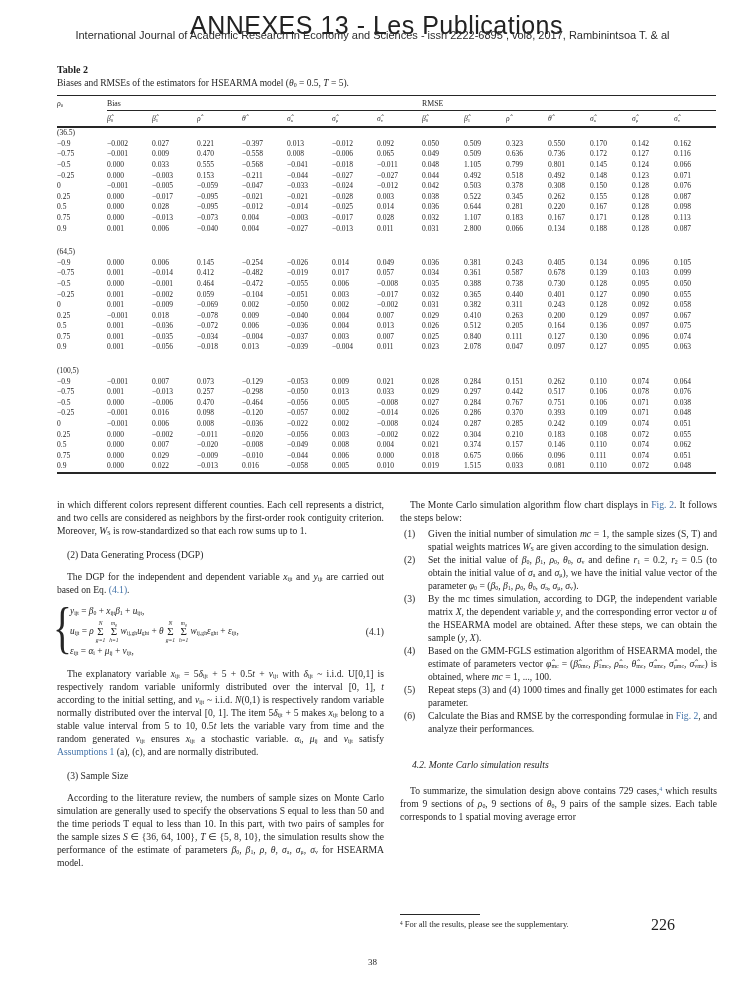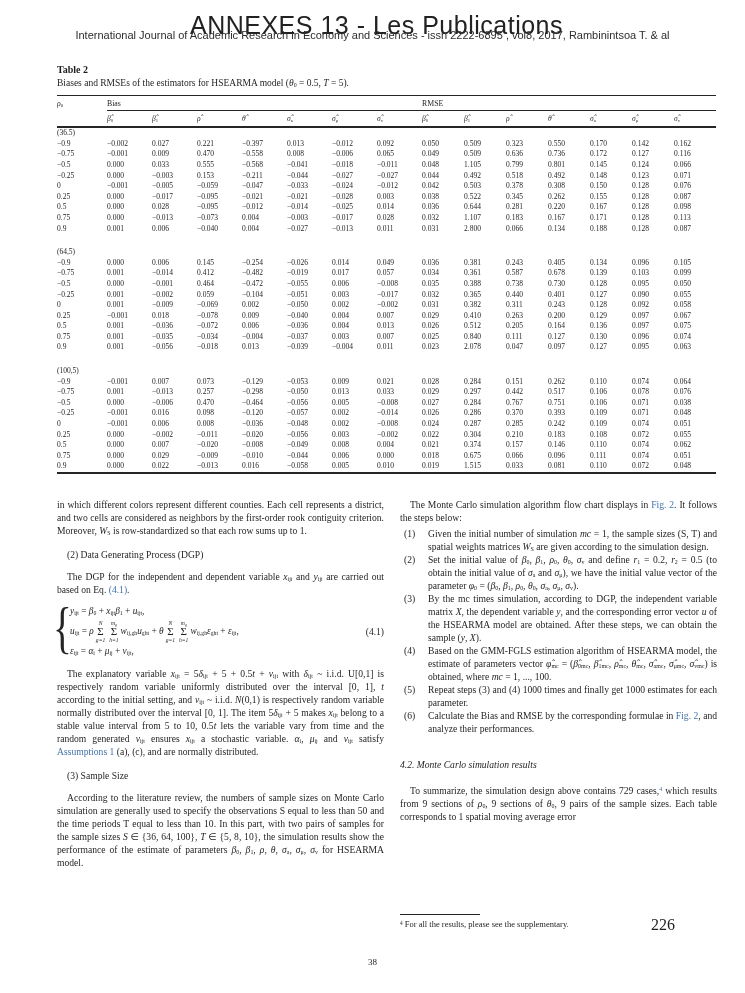--- a/index.html
+++ b/index.html
@@ -46,21 +46,21 @@
   td.sec-label { padding-top:4px; }
   tr.spacer td { height:13px; }
 
   
   .col { position:absolute; top:498px; }
   .col-left  { left:57px;  width:327px; }
   .col-right { left:400px; width:317px; }
   .p { font-size:9.6px; line-height:13px; text-align:justify; margin:0; }
   .ind { text-indent:10px; }
   .subhead { font-size:9.6px; margin:12px 0 10px 0; padding-left:10px; }
-  .sec-head { font-size:9.6px; font-style:italic; margin-top:24px; }
+  .sec-head { font-size:9.6px; font-style:italic; margin-top:24px;margin-left:12px; }
   .tsum { margin-top:14px; }
 
   
   .eq-block { position:relative; margin:9px 0 9px 0; padding-left:13px; }
   .eq-line { font-size:9.3px; line-height:13px; white-space:nowrap; }
   .eq-mid { line-height:27px; }
   .eq-brace {
     position:absolute; left:-4px; top:-5px; font-size:56px; line-height:1;
     transform:scaleX(0.7); transform-origin:left center; font-weight:100; color:#262626;
   }
@@ -526,21 +526,21 @@
             <td>0.109</td>
             <td>0.071</td>
             <td>0.048</td>
           </tr>
           <tr>
             <td>0</td>
             <td>−0.001</td>
             <td>0.006</td>
             <td>0.008</td>
             <td>−0.036</td>
-            <td>−0.048</td>
+            <td>−0.022</td>
             <td>0.002</td>
             <td>−0.008</td>
             <td>0.024</td>
             <td>0.287</td>
             <td>0.285</td>
             <td>0.242</td>
             <td>0.109</td>
             <td>0.074</td>
             <td>0.051</td>
           </tr>

